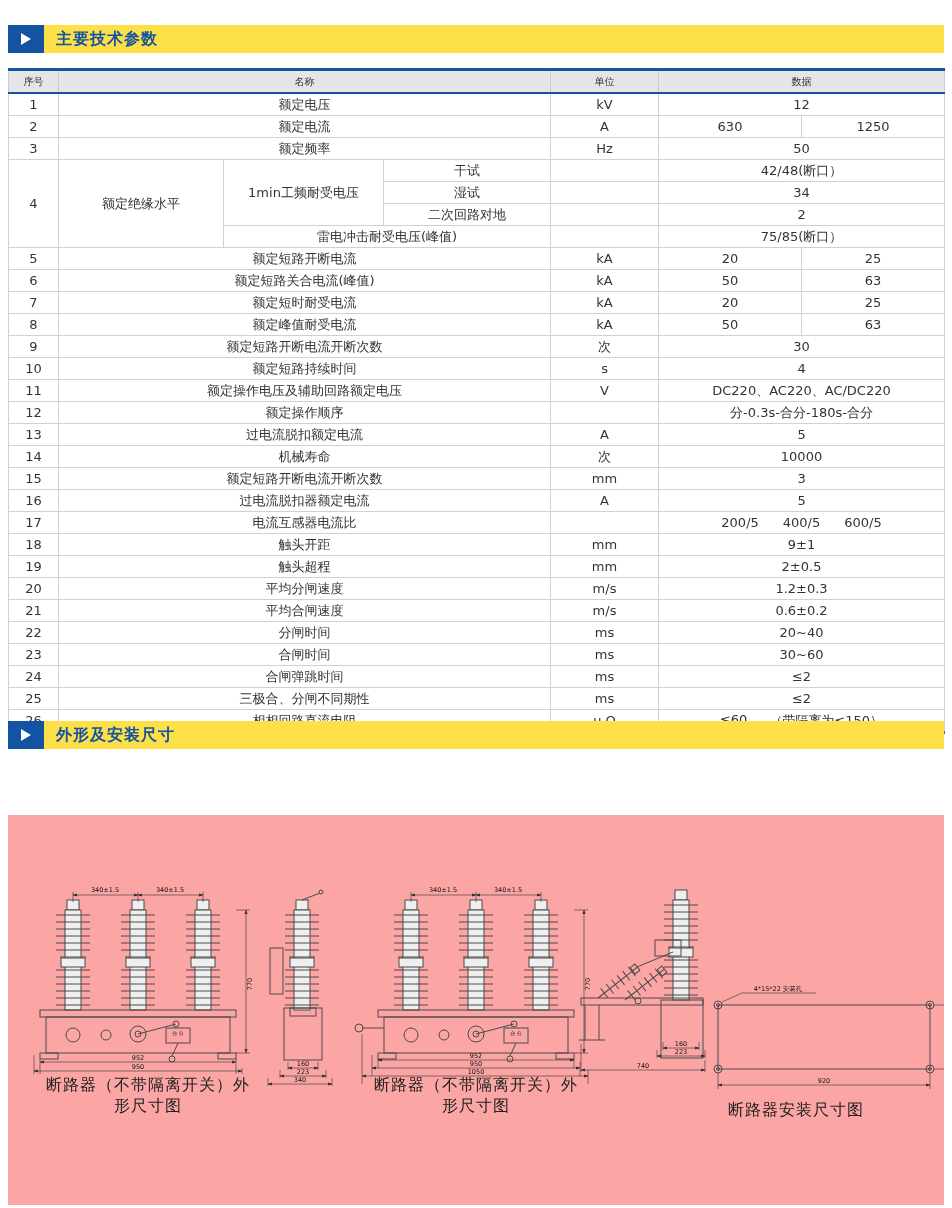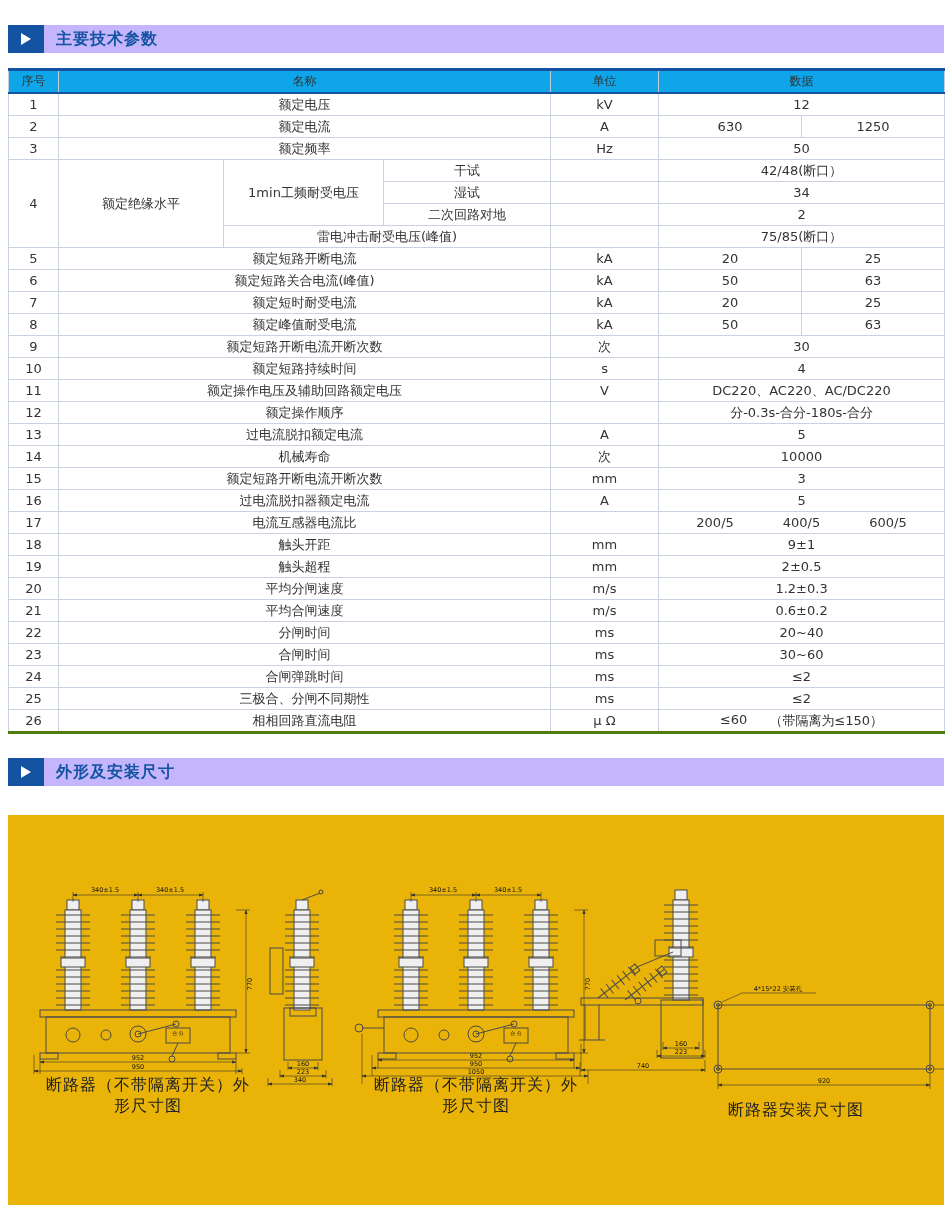--- a/index.html
+++ b/index.html
@@ -1,42 +1,42 @@
 <!DOCTYPE html>
 <html><head>
 <meta charset="utf-8">
 <style>
   html,body{margin:0;padding:0;}
   body{
     width:952px;height:1208px;position:relative;background:#ffffff;
     font-family:"DejaVu Sans","Liberation Sans",sans-serif;color:#333;
   }
   
-  .section-bar{position:absolute;left:8px;width:936px;height:28px;background:#c4b5fd;}
-  .bar1{top:25px;} .bar2{top:721px;margin-top:37px;}
+  .section-bar{position:absolute;left:8px;width:936px;height:28px;background:#fde047;}
+  .bar1{top:25px;} .bar2{top:721px;}
   .bar-icon{position:absolute;left:0;top:0;width:36px;height:28px;background:#1353a2;
     display:flex;align-items:center;justify-content:center;}
   .bar-tri{width:0;height:0;border-left:10px solid #fff;border-top:6px solid transparent;
     border-bottom:6px solid transparent;}
   .bar-title{position:absolute;left:48px;top:4px;font-size:16px;font-weight:bold;
     color:#1353a2;letter-spacing:1px;}
   
   table.params{position:absolute;top:68px;left:8px;width:936px;border-collapse:collapse;
     table-layout:fixed;font-size:13px;color:#333;}
-  table.params th{background:#0ea5e9;font-weight:400;font-size:12px;height:21px;
+  table.params th{background:#e5e5e5;font-weight:400;font-size:10px;height:21px;
     border-top:3px solid #1353a2;border-bottom:2px solid #1353a2;
     border-left:1px solid #c3cfdf;border-right:1px solid #c3cfdf;padding:0 2px;}
   table.params td{border:1px solid #c9d3e0;height:21px;text-align:center;padding:0 2px;
     overflow:hidden;white-space:nowrap;}
   table.params tr.last td{border-bottom:3px solid #4d7c0f;}
   td.l{text-align:left;padding-left:12px;}
-  .triple{display:flex;justify-content:center;gap:49px;}
+  .triple{display:flex;justify-content:center;gap:24px;}
   .pair{display:flex;justify-content:center;gap:22px;}
   
-  .panel{position:absolute;top:815px;left:8px;width:936px;height:390px;background:#eab308;}
+  .panel{position:absolute;top:815px;left:8px;width:936px;height:390px;background:#fca5a5;}
   .panel-svg{position:absolute;top:0;left:0;}
   .draw rect,.draw circle,.draw line,.draw path{stroke:#4a4a4a;fill:none;stroke-width:1;}
   #insul rect{fill:#efefef;stroke:#4a4a4a;}
   #insul path{fill:none;stroke:#4a4a4a;}
   #sins line,#sins path,#sins rect{stroke:#4a4a4a;fill:none;}
   .dim line{stroke:#333;stroke-width:0.6;}
   text.dim{font-size:6.5px;fill:#111;text-anchor:middle;stroke:none;
     font-family:"DejaVu Sans","Liberation Sans",sans-serif;}
   text.ind{font-size:5px;fill:#111;text-anchor:middle;stroke:none;}
   .draw-caption{position:absolute;font-size:16px;color:#222;text-align:center;letter-spacing:1px;}

